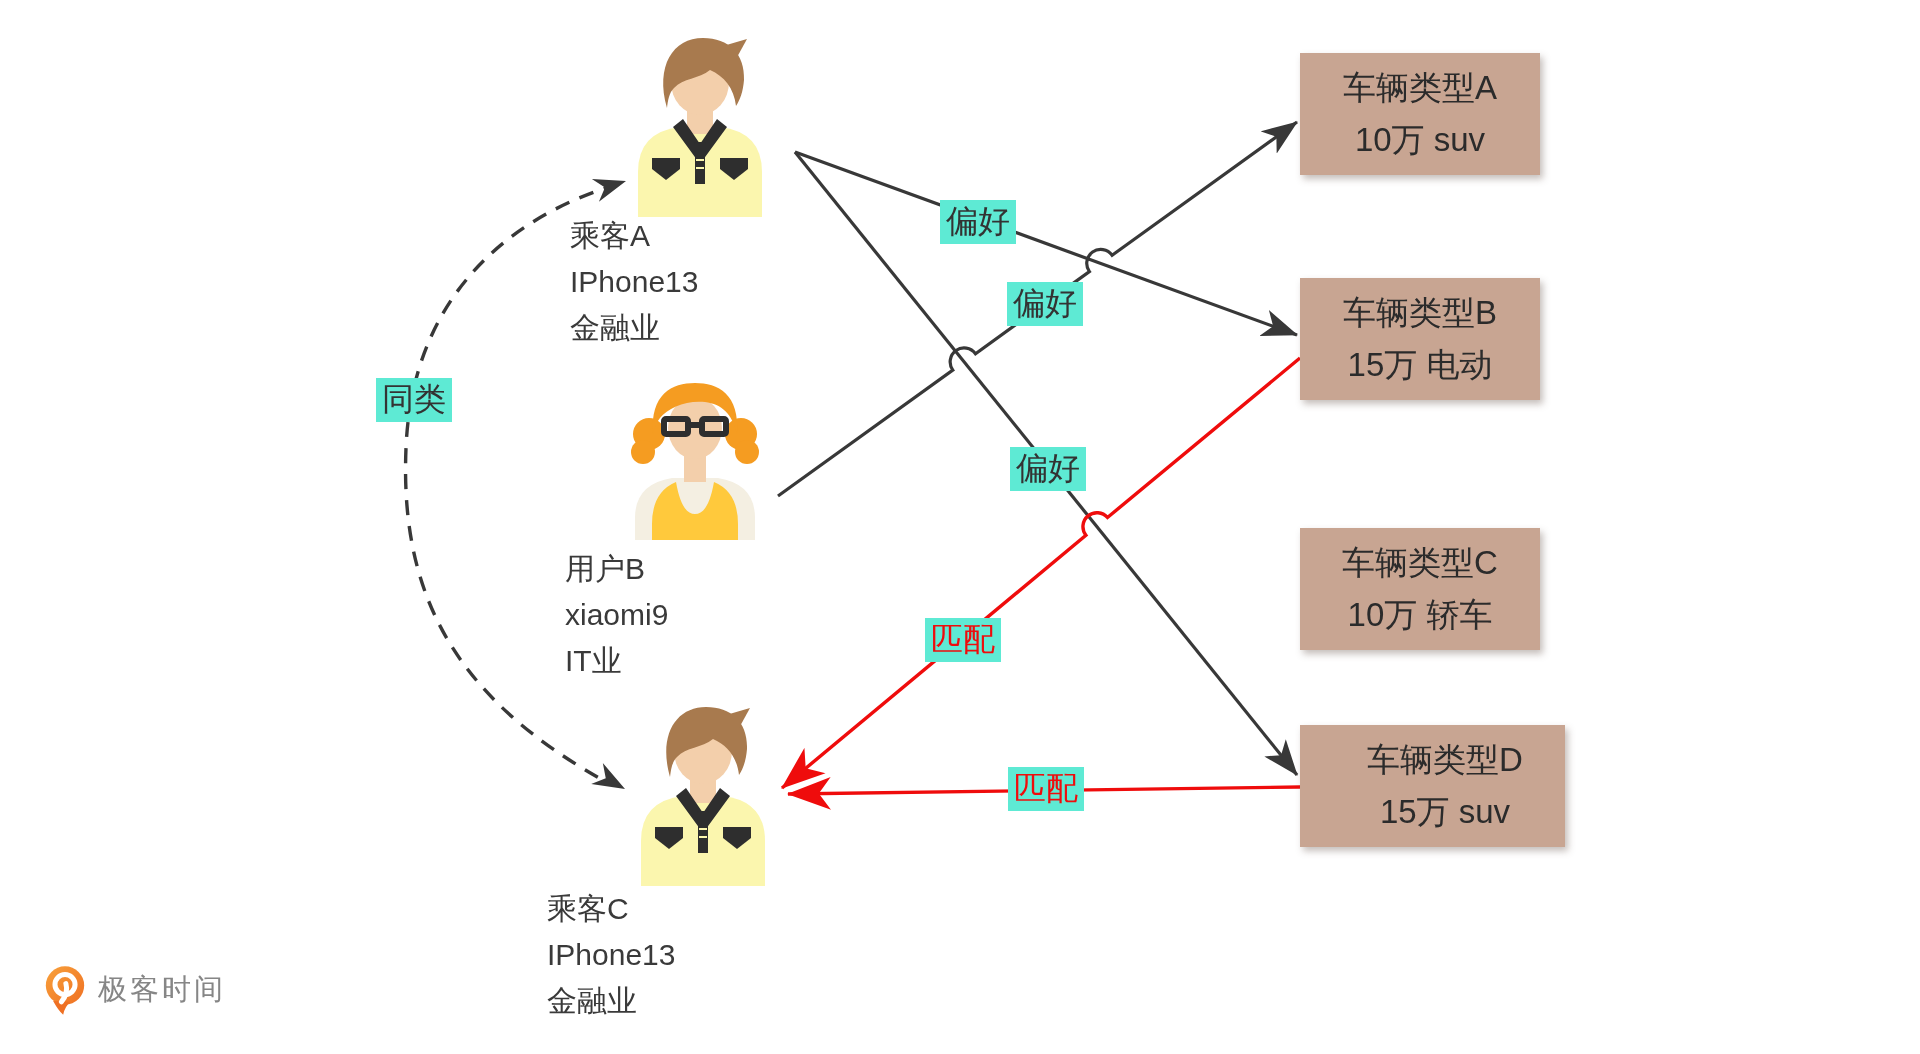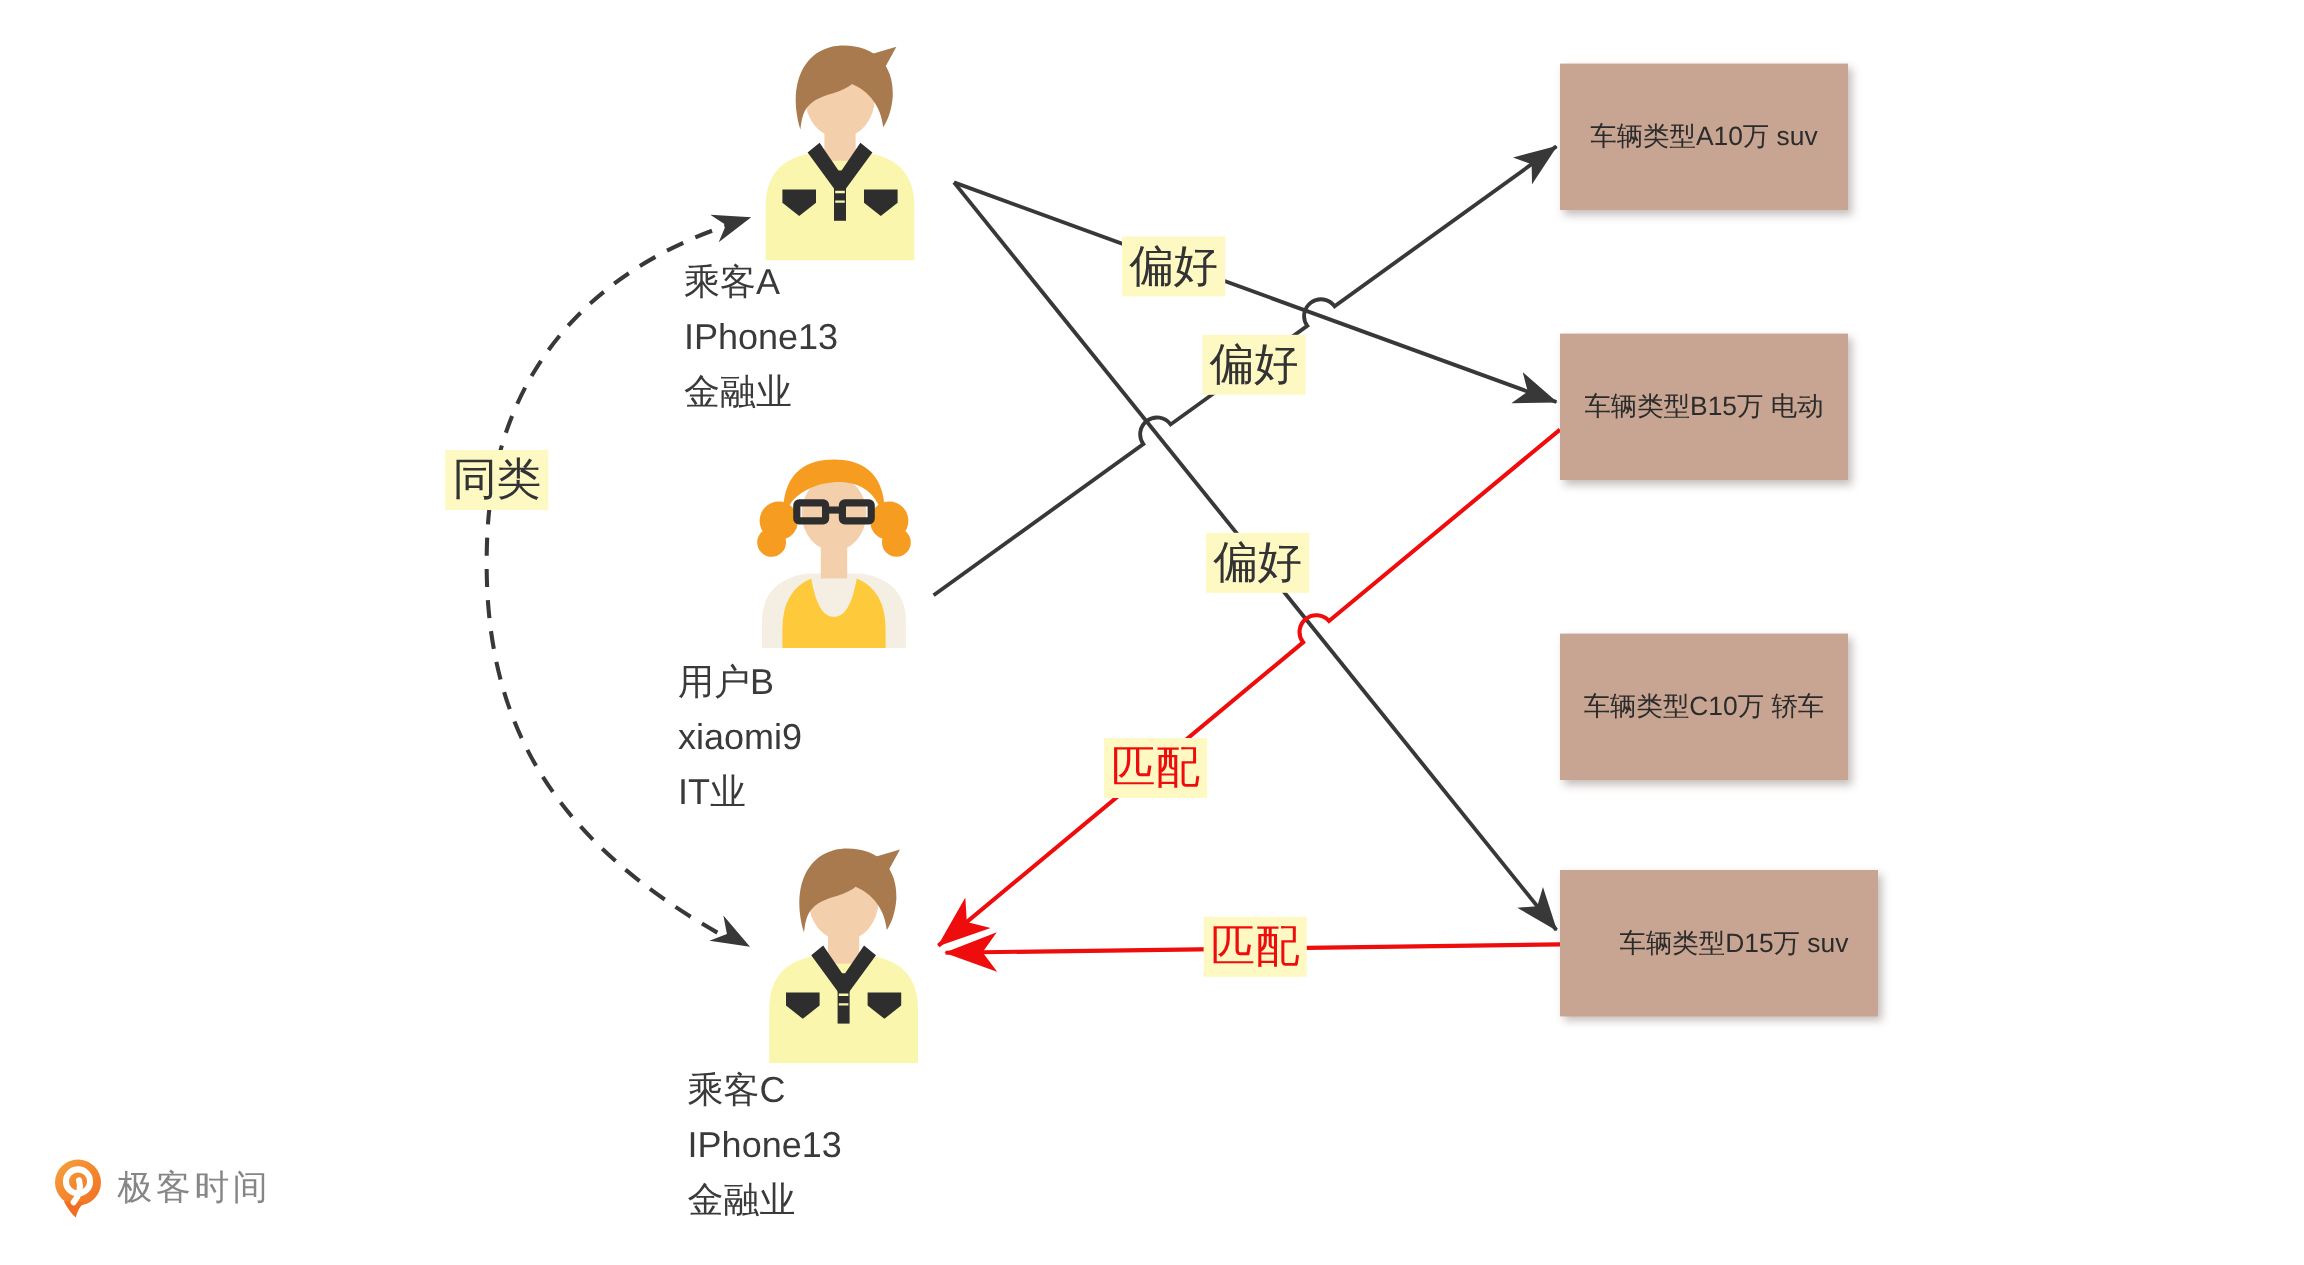--- a/index.html
+++ b/index.html
@@ -8,25 +8,25 @@
     font-family:"Liberation Sans","DejaVu Sans",sans-serif;
     --box-fill:#C8A592;--line-color:#383838;--match-red:#EF0C0C;--text-color:#3A3A3A;
   }
   svg.edges{position:absolute;left:0;top:0;z-index:1;}
   
   .person-labels{position:absolute;z-index:3;width:260px;text-align:left;
     color:var(--text-color);font-size:30px;line-height:46px;}
   
   .vbox{position:absolute;left:1300px;width:240px;height:122px;z-index:2;
     background:var(--box-fill);box-shadow:3px 4px 7px rgba(90,70,60,.35);
-    display:flex;flex-direction:row;align-items:center;justify-content:center;
-    color:#2B2B2B;font-size:22px;line-height:52px;}
+    display:flex;flex-direction:column;align-items:center;justify-content:center;
+    color:#2B2B2B;font-size:33px;line-height:52px;}
   
   .edge-label{position:absolute;z-index:4;transform:translate(-50%,-50%);
-    background:#fef9c3;padding:0 6px;font-size:37px;color:#333333;white-space:nowrap;}
+    background:#5eead4;padding:0 6px;font-size:32px;color:#333333;white-space:nowrap;}
   .edge-label.red{color:var(--match-red);text-align:right;}
   .avatar{position:absolute;z-index:2;}
   
   #logo{position:absolute;left:44px;top:964px;z-index:3;display:flex;align-items:center;}
   #logo .brand{margin-left:12px;color:#868686;font-size:29px;letter-spacing:3px;}
 </style>
 </head>
 <body>
 
 <div id="canvas" style="--box-fill: #C8A592; --line-color: #383838; --match-red: #EF0C0C; --text-color: #3A3A3A;">
@@ -134,21 +134,21 @@
   <div class="person-labels" style="left:570px;top:213px;">
     <div>乘客A</div>
     <div>IPhone13</div>
     <div>金融业</div>
   </div>
   <div class="person-labels" style="left:565px;top:546px;">
     <div>用户B</div>
     <div>xiaomi9</div>
     <div>IT业</div>
   </div>
-  <div class="person-labels" style="left:573px;top:886px;">
+  <div class="person-labels" style="left:547px;top:886px;">
     <div>乘客C</div>
     <div>IPhone13</div>
     <div>金融业</div>
   </div>
 
   <div id="logo">
     <svg width="42" height="52" viewBox="0 0 46 54">
       <defs>
         <linearGradient id="lg" x1="0" y1="0" x2="1" y2="1">
           <stop offset="0" stop-color="#F8A13B"></stop>

